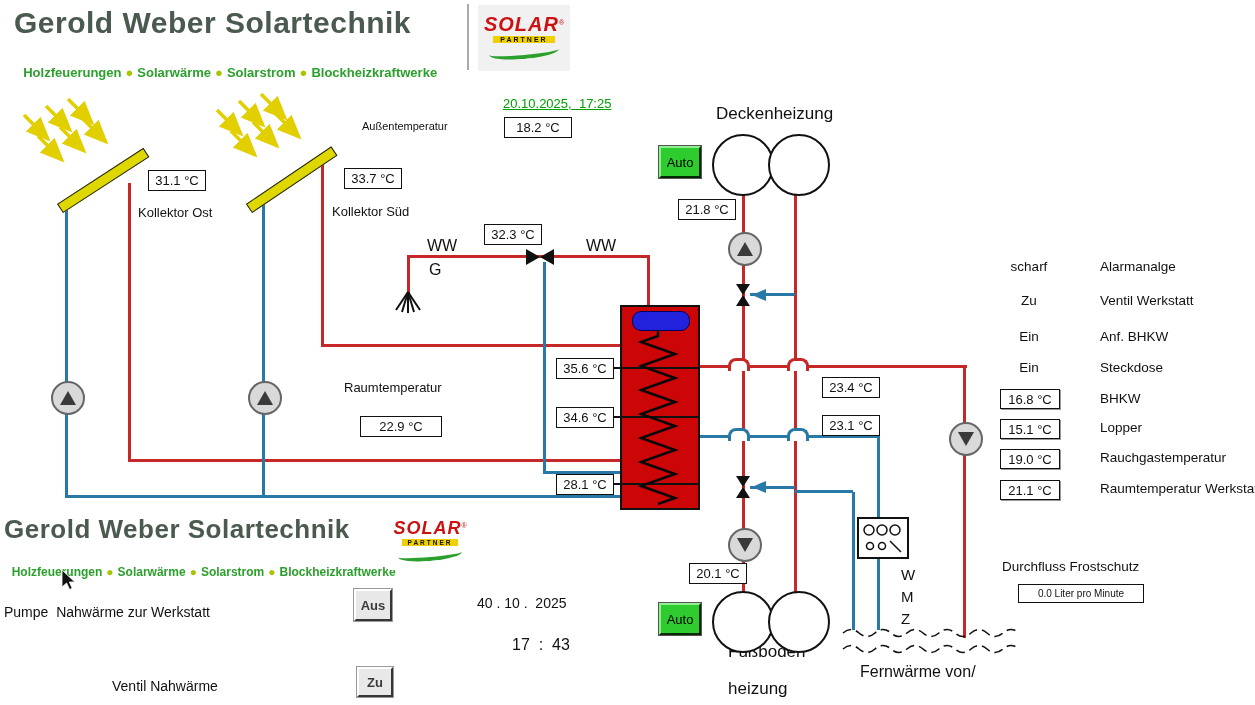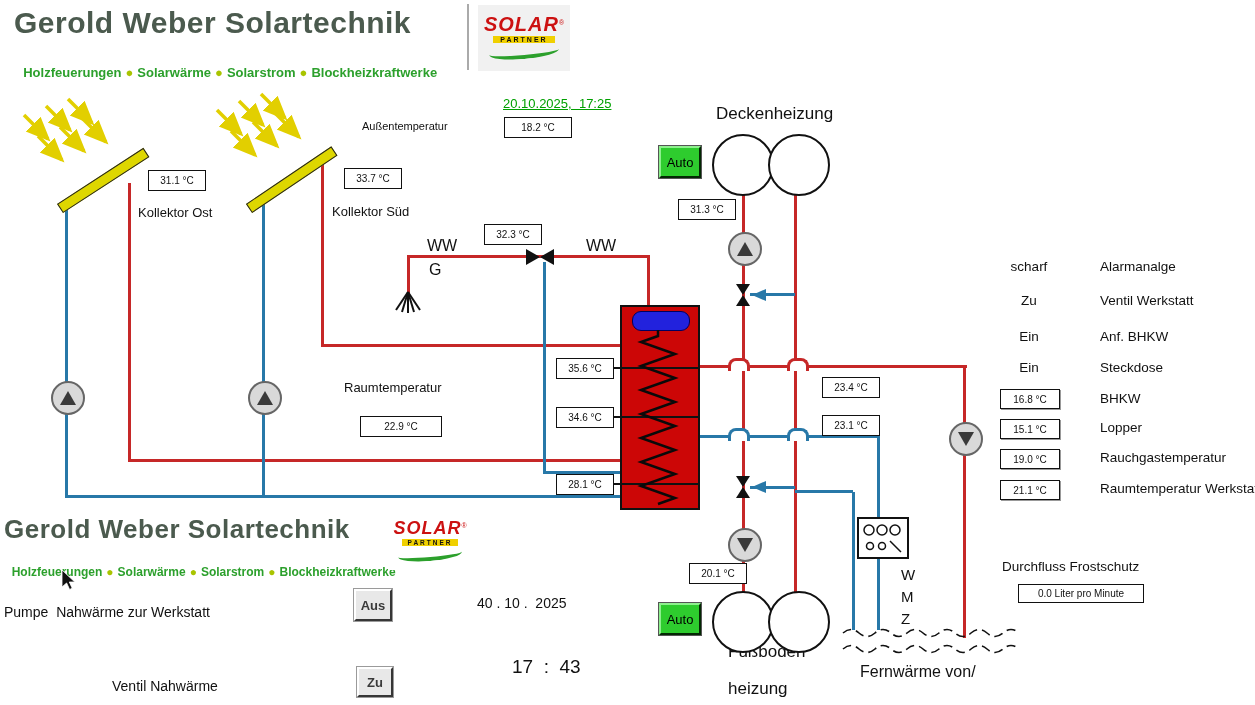--- a/index.html
+++ b/index.html
@@ -7,21 +7,21 @@
     width:1255px;height:705px;position:relative;background:#ffffff;
     overflow:hidden;font-family:"Liberation Sans",sans-serif;color:#111;
   }
   .abs{position:absolute;}
   .lbl{position:absolute;white-space:pre;color:#111;}
   .pipe{position:absolute;z-index:1;}
   .pipe-r{background:#c62828;}
   .pipe-b{background:#2878a8;}
   .bump{position:absolute;width:16px;height:10px;background:#fff;border:3px solid #c62828;border-bottom:none;border-radius:8px 8px 0 0;z-index:3;}
   .bump.blue{border-color:#2878a8;}
-  .tbox{position:absolute;background:#fff;border:1px solid #111;font-size:10px;display:flex;align-items:center;justify-content:center;width:56px;height:19px;z-index:4;white-space:pre;}
+  .tbox{position:absolute;background:#fff;border:1px solid #111;font-size:13px;display:flex;align-items:center;justify-content:center;width:56px;height:19px;z-index:4;white-space:pre;}
   .tbox.shadow{box-shadow:1px 1px 0 #999;}
   .pump{position:absolute;width:30px;height:30px;border-radius:50%;background:#d9d9d9;border:2px solid #666;display:flex;align-items:center;justify-content:center;z-index:4;}
   .tri-up{width:0;height:0;border-left:8px solid transparent;border-right:8px solid transparent;border-bottom:14px solid #3a3a3a;}
   .tri-down{width:0;height:0;border-left:8px solid transparent;border-right:8px solid transparent;border-top:14px solid #3a3a3a;}
   .hx{position:absolute;width:58px;height:58px;border-radius:50%;border:2px solid #111;background:#fff;z-index:4;}
   .btn3d{position:absolute;display:flex;align-items:center;justify-content:center;font-size:13px;z-index:5;cursor:pointer;}
   .btn-green{background:#2ecc2e;border:2px outset #8ef08e;border-bottom-color:#0c7c0c;border-right-color:#0c7c0c;box-shadow:0 0 0 1px #555;color:#000;}
   .btn-gray{background:#e8e8e8;border:2px outset #ffffff;border-bottom-color:#8a8a8a;border-right-color:#8a8a8a;box-shadow:0 0 0 1px #9a9a9a;color:#3a3a3a;font-weight:bold;}
   .sensor-line{position:absolute;background:#111;height:2px;z-index:4;}
   .brand-title{position:absolute;font-weight:bold;color:#4b5a4e;letter-spacing:0.5px;white-space:pre;}
@@ -112,21 +112,21 @@
 <div class="lbl" style="left:586px;top:237px;font-size:16px;">WW</div>
 <div class="tbox" style="left:484px;top:224px;">32.3 °C</div>
 
 <div class="lbl" style="left:344px;top:380px;font-size:13px;">Raumtemperatur</div>
 <div class="tbox" style="left:360px;top:416px;width:80px;">22.9 °C</div>
 
 <div class="lbl" style="left:716px;top:104px;font-size:17px;">Deckenheizung</div>
 <div class="hx" style="left:712px;top:134px;"></div>
 <div class="hx" style="left:768px;top:134px;"></div>
 <button class="btn3d btn-green" style="left:659px;top:146px;width:42px;height:32px;">Auto</button>
-<div class="tbox" style="left:678px;top:199px;">31.3 °C</div>
+<div class="tbox" style="left:678px;top:199px;">21.8 °C</div>
 
 <div class="tbox" style="left:822px;top:377px;">23.4 °C</div>
 <div class="tbox" style="left:822px;top:415px;">23.1 °C</div>
 
 <div class="pump" style="left:51px;top:381px;">
     <div class="tri-up"></div>
   </div>
 <div class="pump" style="left:248px;top:381px;">
     <div class="tri-up"></div>
   </div>
@@ -186,21 +186,21 @@
   <span class="logo-partner" style="width:56px;font-size:6.5px;">PARTNER</span>
   <span class="logo-swoosh" style="width:64px;height:9px;"></span>
 </div>
 
 <div class="lbl" style="left:4px;top:604px;font-size:14px;">Pumpe  Nahwärme zur Werkstatt</div>
 <button class="btn3d btn-gray" style="left:354px;top:589px;width:38px;height:32px;">Aus</button>
 <div class="lbl" style="left:112px;top:678px;font-size:14px;">Ventil Nahwärme</div>
 <button class="btn3d btn-gray" style="left:357px;top:667px;width:36px;height:30px;">Zu</button>
 
 <div class="lbl" style="left:477px;top:595px;font-size:14px;">40 . 10 .  2025</div>
-<div class="lbl" style="left:512px;top:656px;font-size:19px;">17  :  43</div>
+<div class="lbl" style="left:512px;top:636px;font-size:16px;">17  :  43</div>
 
 <svg class="overlay" width="1255" height="705" viewBox="0 0 1255 705">
   <defs>
     <marker id="arrY" markerWidth="9" markerHeight="9" refX="6" refY="3" orient="auto">
       <path d="M0,0 L7,3 L0,6 Z" fill="#e2cf00"></path>
     </marker>
   </defs>
 
   <g stroke="#e2cf00" stroke-width="3.5">
     <line x1="24" y1="115" x2="48" y2="139" marker-end="url(#arrY)"></line>

